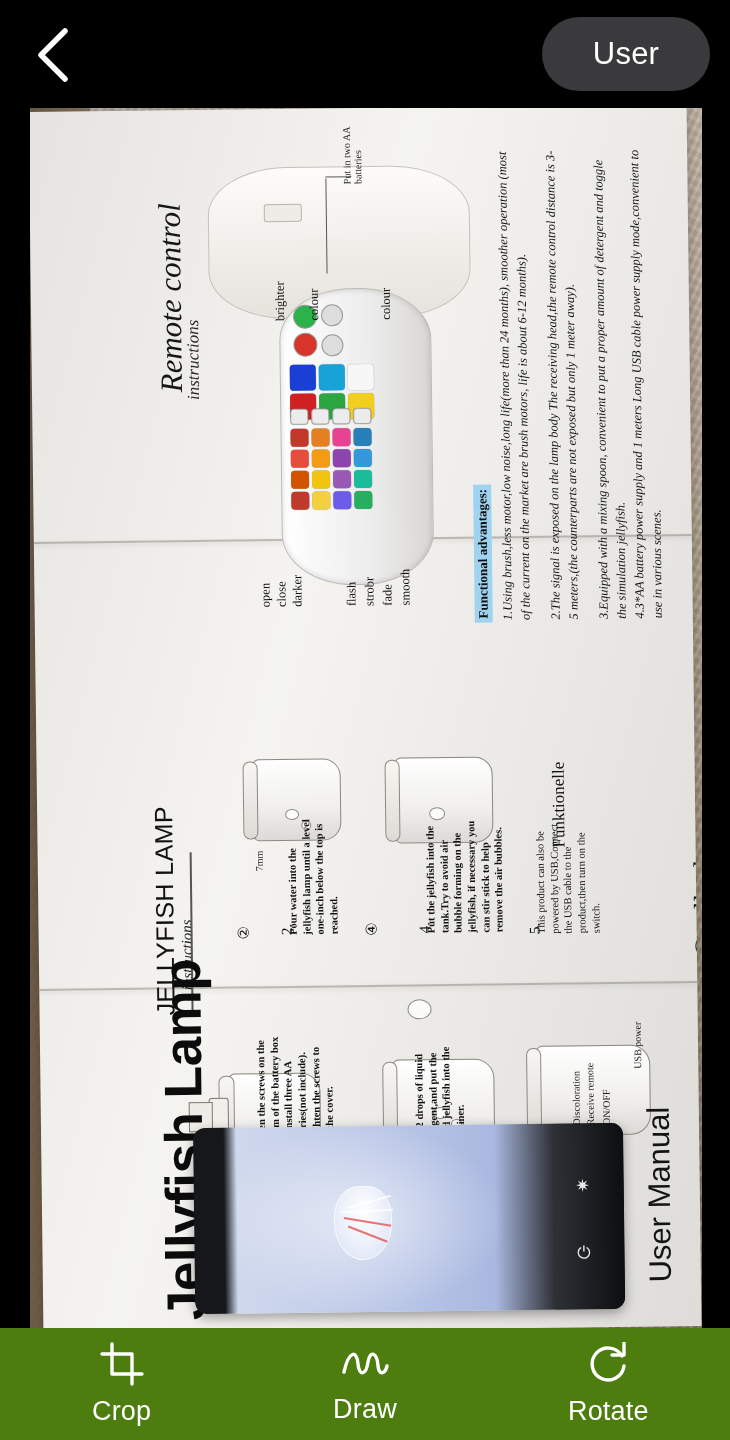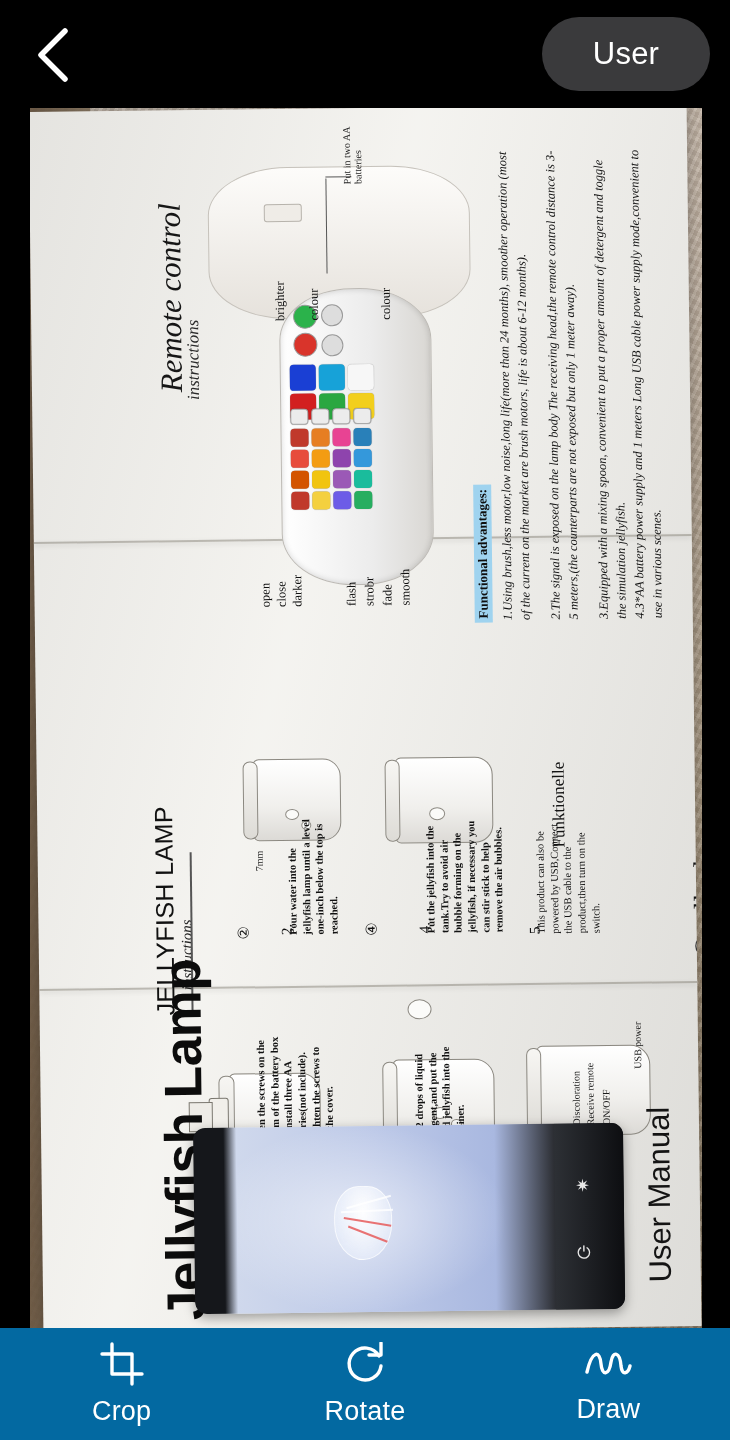--- a/index.html
+++ b/index.html
@@ -310,21 +310,21 @@
     font-size: 17px;
   }
 
   
   .toolbar {
     position: absolute;
     left: 0;
     bottom: 0;
     width: 730px;
     height: 112px;
-    background: #0369a1;
+    background: #4d7c0f;
     display: flex;
     align-items: center;
     justify-content: space-around;
     z-index: 30;
   }
   .tool {
     width: 180px;
     height: 100px;
     display: flex;
     flex-direction: column;
@@ -518,31 +518,31 @@
         <svg width="44" height="44" viewBox="0 0 44 44">
           <path d="M12 2 V32 H42" stroke="#fff" stroke-width="3.4" fill="none" stroke-linecap="round" stroke-linejoin="round"></path>
           <path d="M2 12 H32 V42" stroke="#fff" stroke-width="3.4" fill="none" stroke-linecap="round" stroke-linejoin="round"></path>
         </svg>
       </span>
       <span class="tool-label">Crop</span>
     </div>
 
     <div class="tool">
       <span>
+        <svg width="48" height="40" viewBox="0 0 48 40">
+          <path d="M3 28 C8 6, 16 6, 17 20 C18 32, 25 32, 27 18 C29 6, 36 8, 37 22 C38 32, 44 30, 46 22" stroke="#fff" stroke-width="3.4" fill="none" stroke-linecap="round"></path>
+        </svg>
+      </span>
+      <span class="tool-label">Draw</span>
+    </div>
+
+    <div class="tool">
+      <span>
         <svg width="44" height="44" viewBox="0 0 44 44">
           <path d="M36 14 A16 16 0 1 0 38 24" stroke="#fff" stroke-width="3.4" fill="none" stroke-linecap="round"></path>
           <path d="M26 13 H38 V1" stroke="#fff" stroke-width="3.4" fill="none" stroke-linecap="round" stroke-linejoin="round"></path>
         </svg>
       </span>
       <span class="tool-label">Rotate</span>
     </div>
 
-    <div class="tool">
-      <span>
-        <svg width="48" height="40" viewBox="0 0 48 40">
-          <path d="M3 28 C8 6, 16 6, 17 20 C18 32, 25 32, 27 18 C29 6, 36 8, 37 22 C38 32, 44 30, 46 22" stroke="#fff" stroke-width="3.4" fill="none" stroke-linecap="round"></path>
-        </svg>
-      </span>
-      <span class="tool-label">Draw</span>
-    </div>
-
   </div>
 </div>
 
 </body></html>

